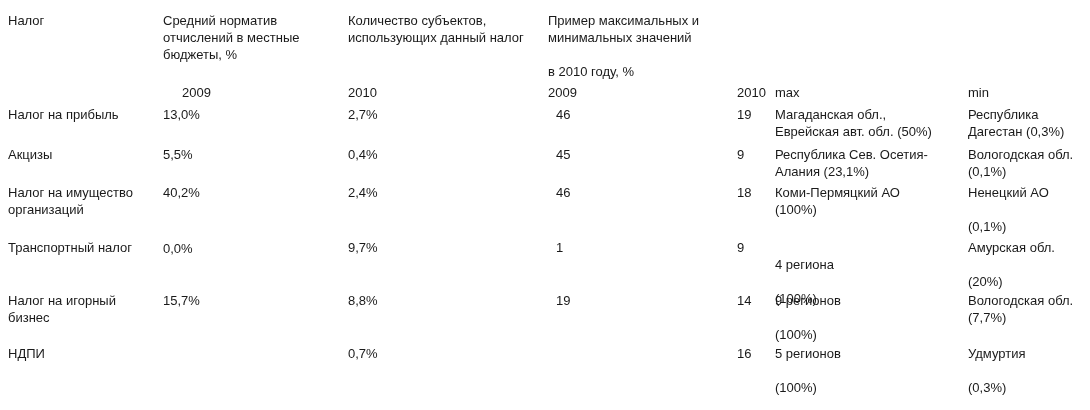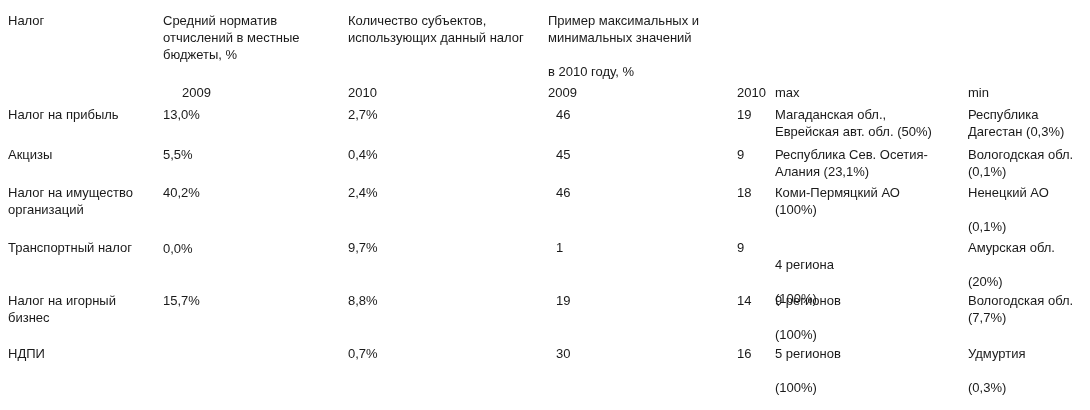--- a/index.html
+++ b/index.html
@@ -113,21 +113,20 @@
   <div class="cell c-y2009" style="top:292px;">19</div>
   <div class="cell c-y2010" style="top:292px;">14</div>
   <div class="cell c-max" style="top:292px;">9 регионов
 
 (100%)</div>
   <div class="cell c-min" style="top:292px;">Вологодская обл.
 (7,7%)</div>
 
   <div class="cell c-tax" style="top:345px;">НДПИ</div>
   <div class="cell c-2010" style="top:345px;">0,7%</div>
-  <div class="cell c-y2009" style="top:345px;">30</div>
   <div class="cell c-y2010" style="top:345px;">16</div>
   <div class="cell c-max" style="top:345px;">5 регионов
 
 (100%)</div>
   <div class="cell c-min" style="top:345px;">Удмуртия
 
 (0,3%)</div>
 
 </div>
 

